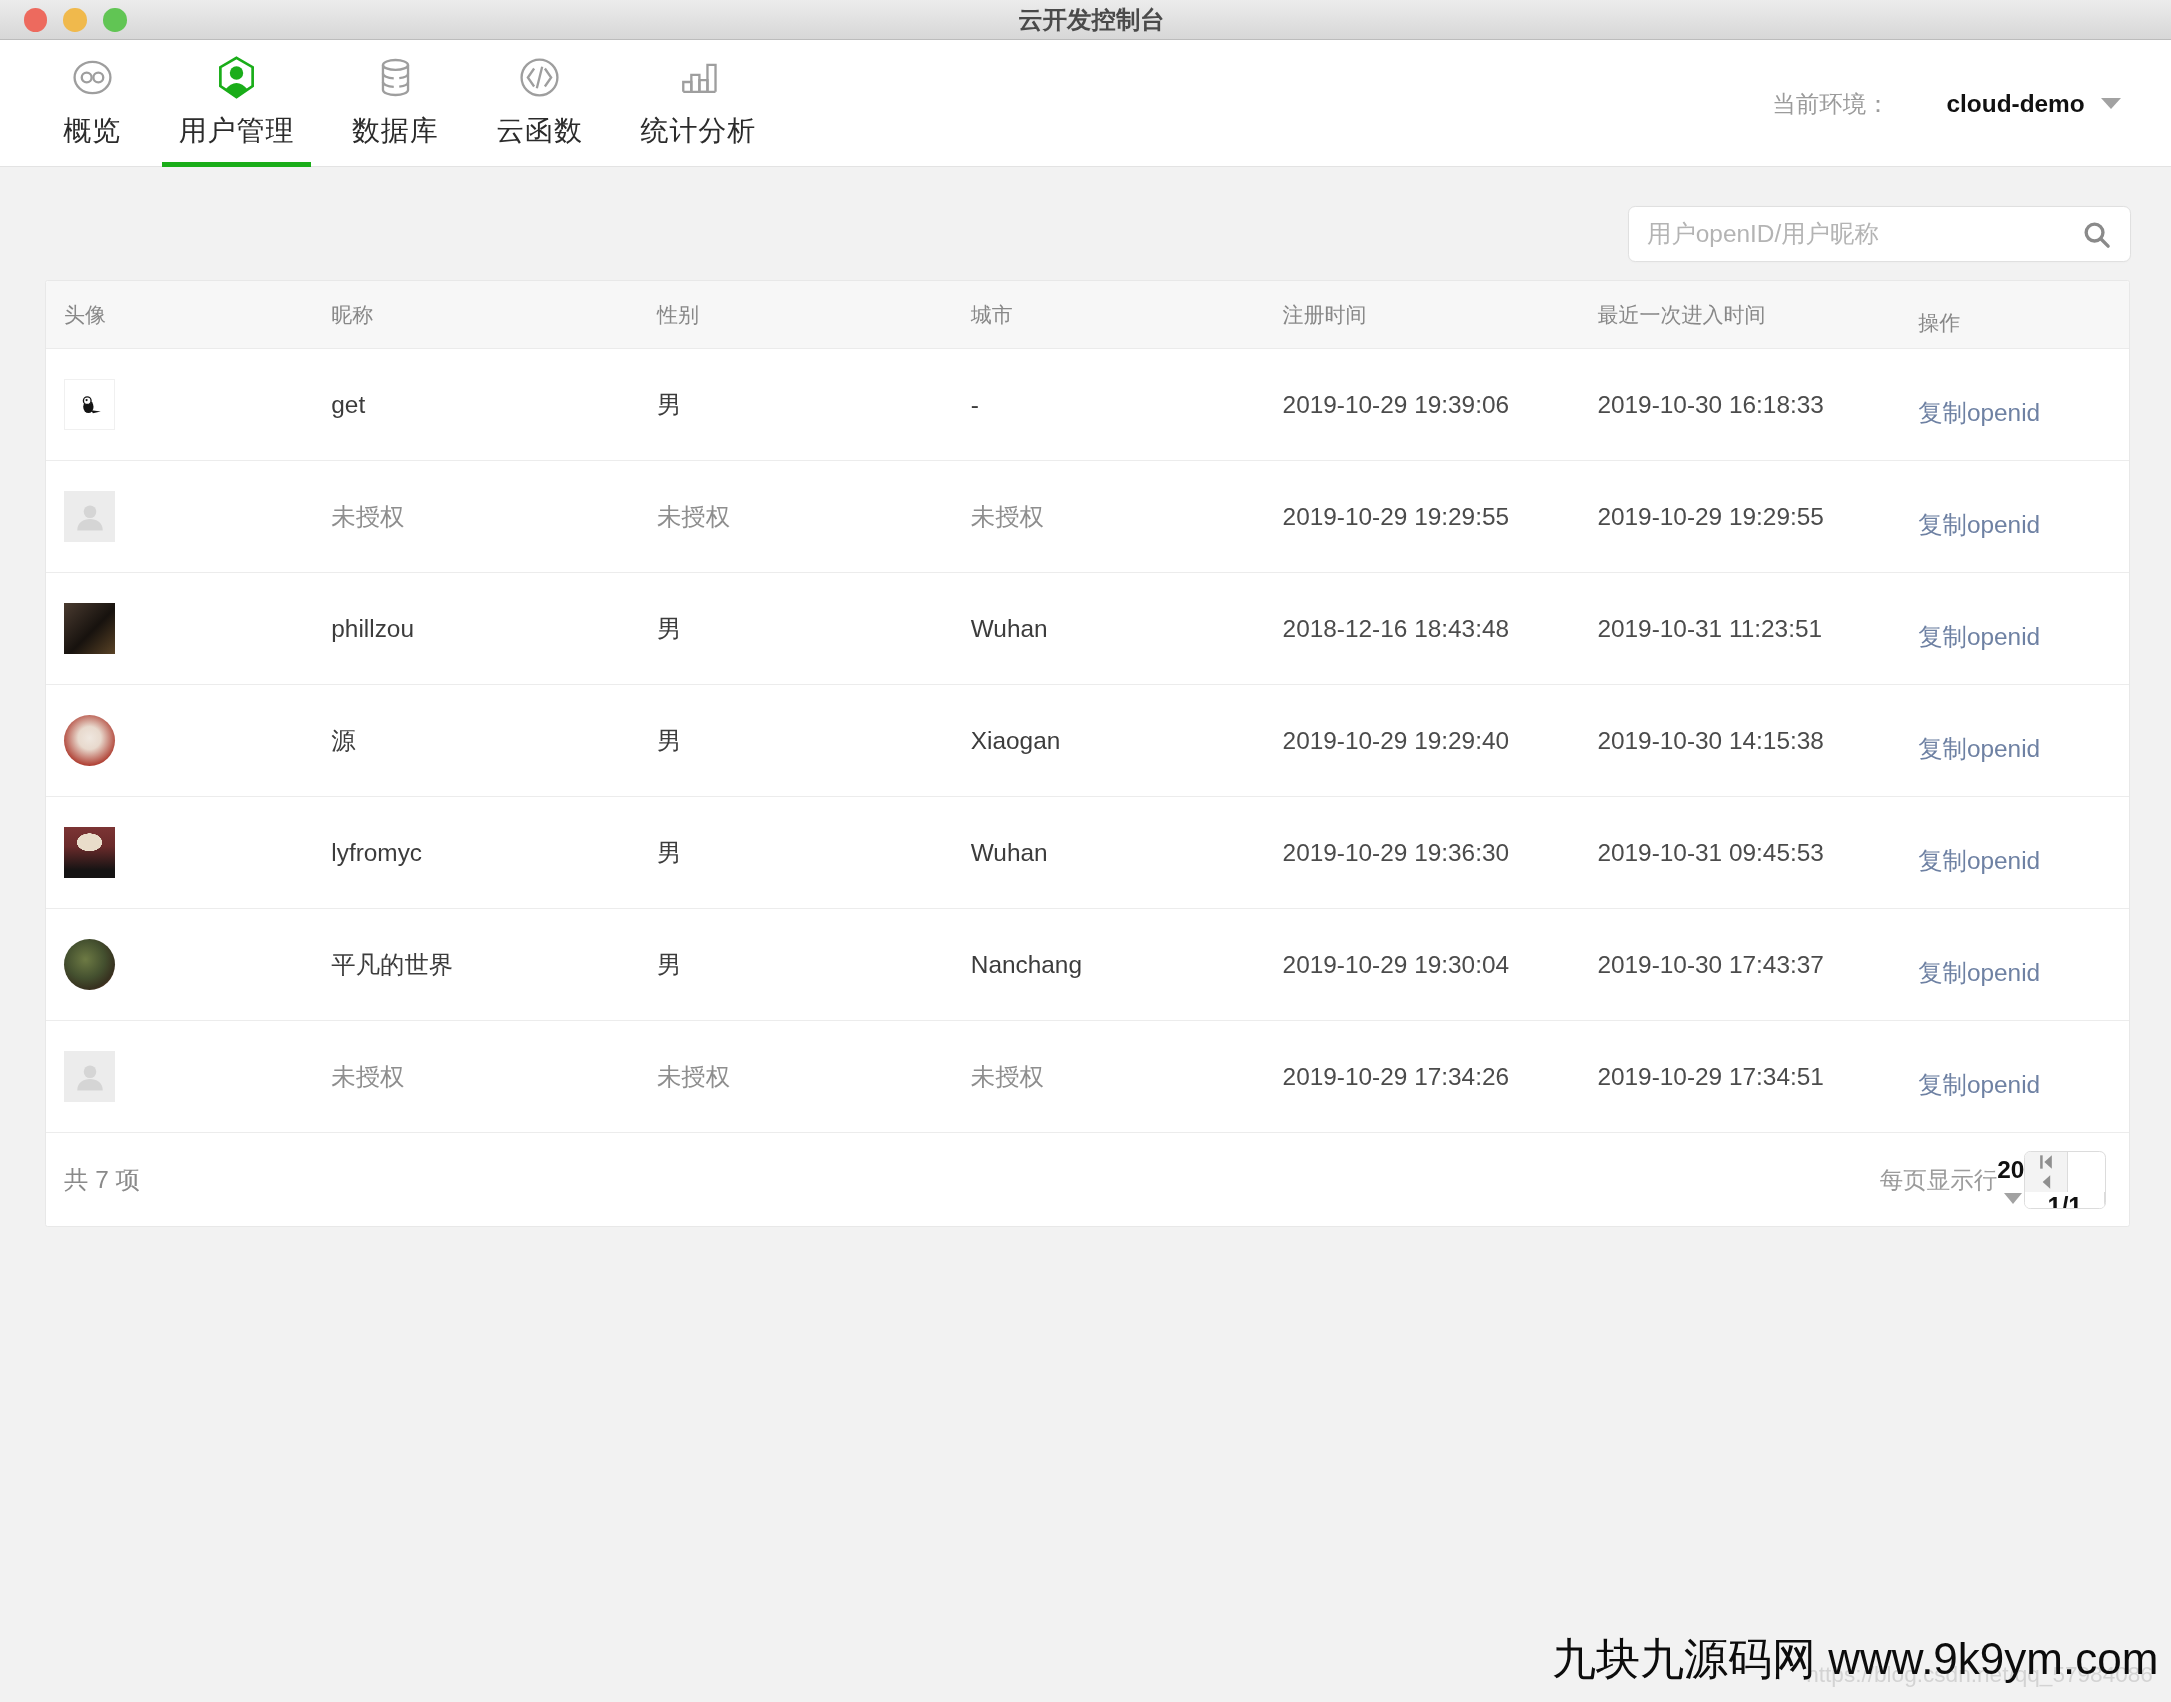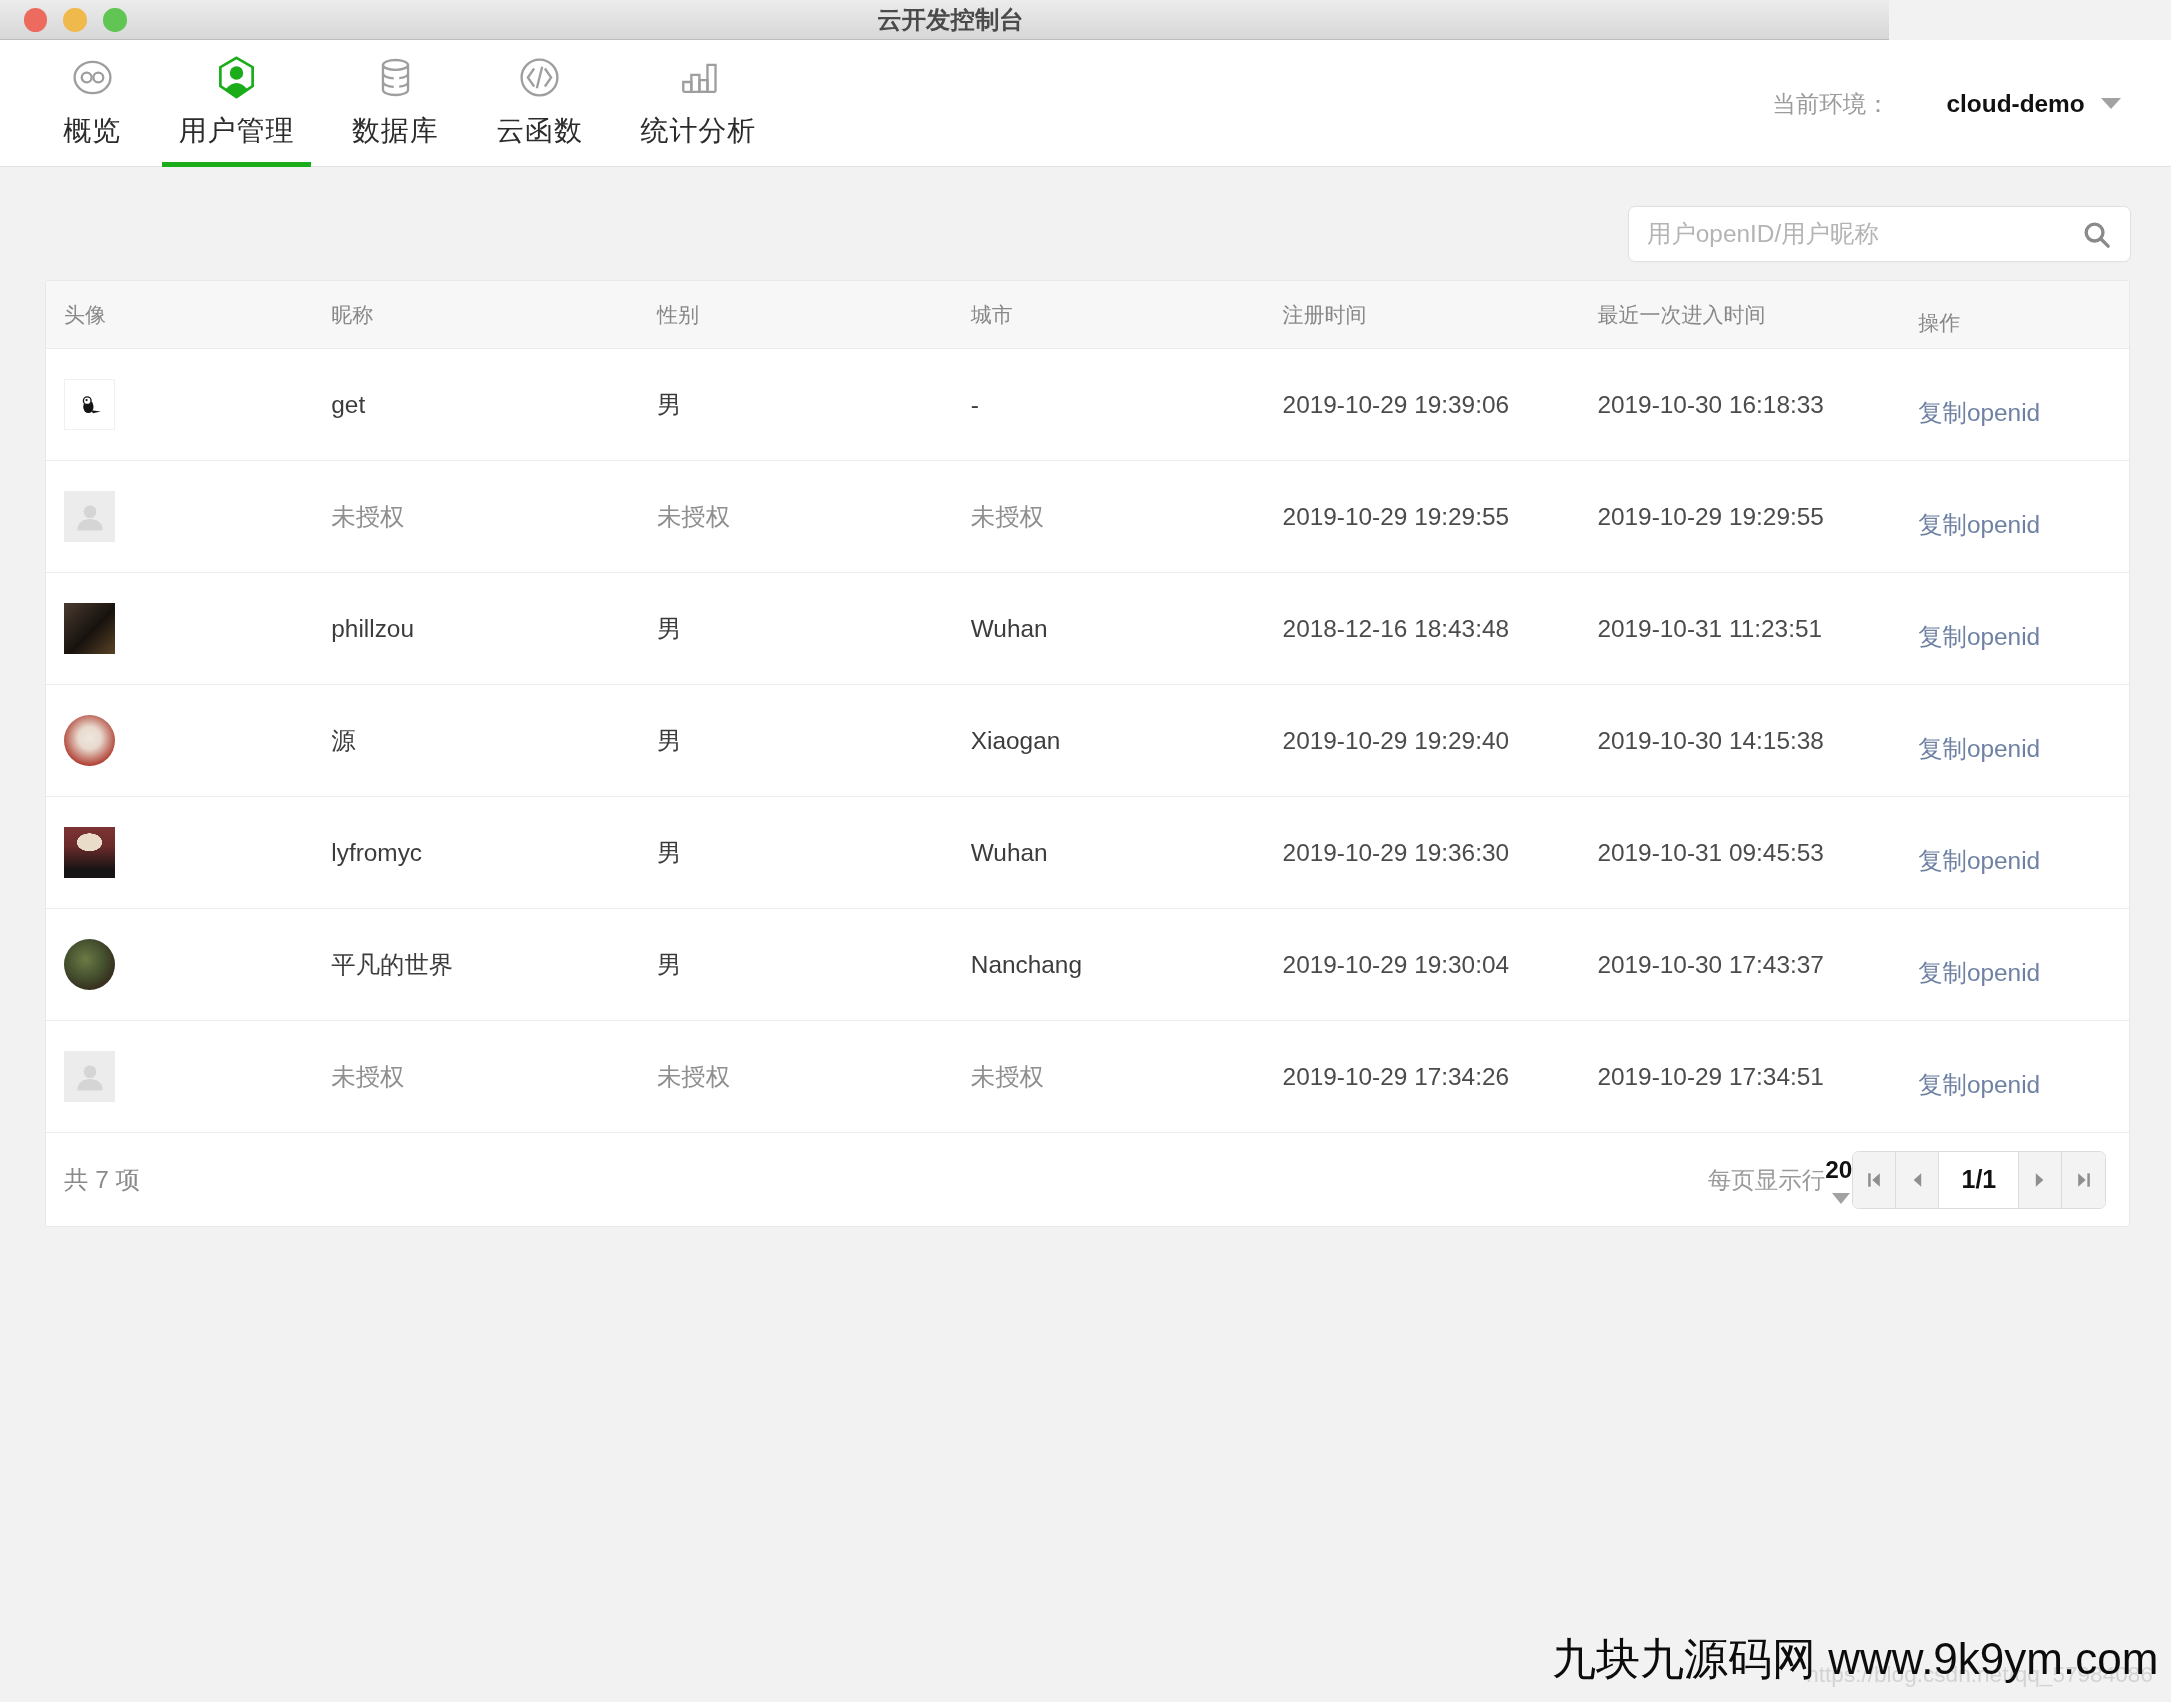--- a/index.html
+++ b/index.html
@@ -1,20 +1,20 @@
 <!DOCTYPE html>
 <html style="font-size:14.5px"><head>
 <meta charset="utf-8">
 <style>
   * { margin:0; padding:0; box-sizing:border-box; }
   html,body { width:2171px; height:1702px; font-family:"Liberation Sans","DejaVu Sans",sans-serif; }
   body { background:#f2f2f2; position:relative; overflow:hidden; }
 
   
-  .titlebar { position:absolute; left:0; top:0; width:1889px; height:40px;
+  .titlebar { position:absolute; left:0; top:0; width:2171px; height:40px;
     background:linear-gradient(#ececec,#d7d7d7); border-bottom:0.9px solid #bcbcbc;
     display:flex; align-items:center;padding-left:12px; }
   .traffic { display:flex; gap:16.3px; position:absolute; left:23.5px; top:8.1px; }
   .light { width:23.5px; height:23.5px; border-radius:50%; }
   .light.red { background:#ed6a5e; }
   .light.yellow { background:#f0b94c; }
   .light.green { background:#61c554; }
   .win-title { width:100%; text-align:center; font-size:24.4px; color:#4a4a4a; font-weight:bold; }
 
   
@@ -70,21 +70,21 @@
     background:radial-gradient(circle at 42% 40%, #6d7a44 0%, #44502f 45%, #37311f 70%, #93402f 100%); }
 
   
   .tfoot { display:flex; height:93px; align-items:center; padding:0 22.6px 0 18px; justify-content:space-between; }
   .total { font-size:24.4px; color:#8a8a8a; }
   .foot-right { display:flex; align-items:center; }
   .perpage-label { font-size:23.5px; color:#9b9b9b; }
   .perpage { display:flex; align-items:center; gap:9px; cursor:pointer;flex-direction:column; }
   .perpage-value { font-size:24.4px; color:#111; font-weight:bold; }
   .perpage .caret-down { border-left-width:9px; border-right-width:9px; border-top-width:11px; }
-  .pager { display:flex; border:0.9px solid #dcdcdc; border-radius:6.3px; overflow:hidden; height:58px; }
+  .pager { display:flex; border:0.9px solid #dcdcdc; border-radius:6.3px; overflow:hidden; height:58px;flex-direction:column; }
   .pg-btn { width:43px; height:100%; background:#f3f3f3; display:flex; align-items:center; justify-content:center;
     border-right:0.9px solid #dcdcdc; cursor:pointer; }
   .pg-btn:last-child { border-right:none; }
   .pg-current { width:80px; height:100%; background:#fff; display:flex; align-items:center; justify-content:center;
     font-size:25px; font-weight:bold; color:#111; border-right:0.9px solid #dcdcdc; }
   .pg-btn svg { width:20px; height:20px; }
 
   
   .watermark { position:absolute; right:12.7px; bottom:12.7px; text-align:right; }
   .wm-faint { position:absolute; right:5.4px; bottom:1.8px; font-size:22.6px; color:#c9c9c9; opacity:.75; white-space:nowrap; }

